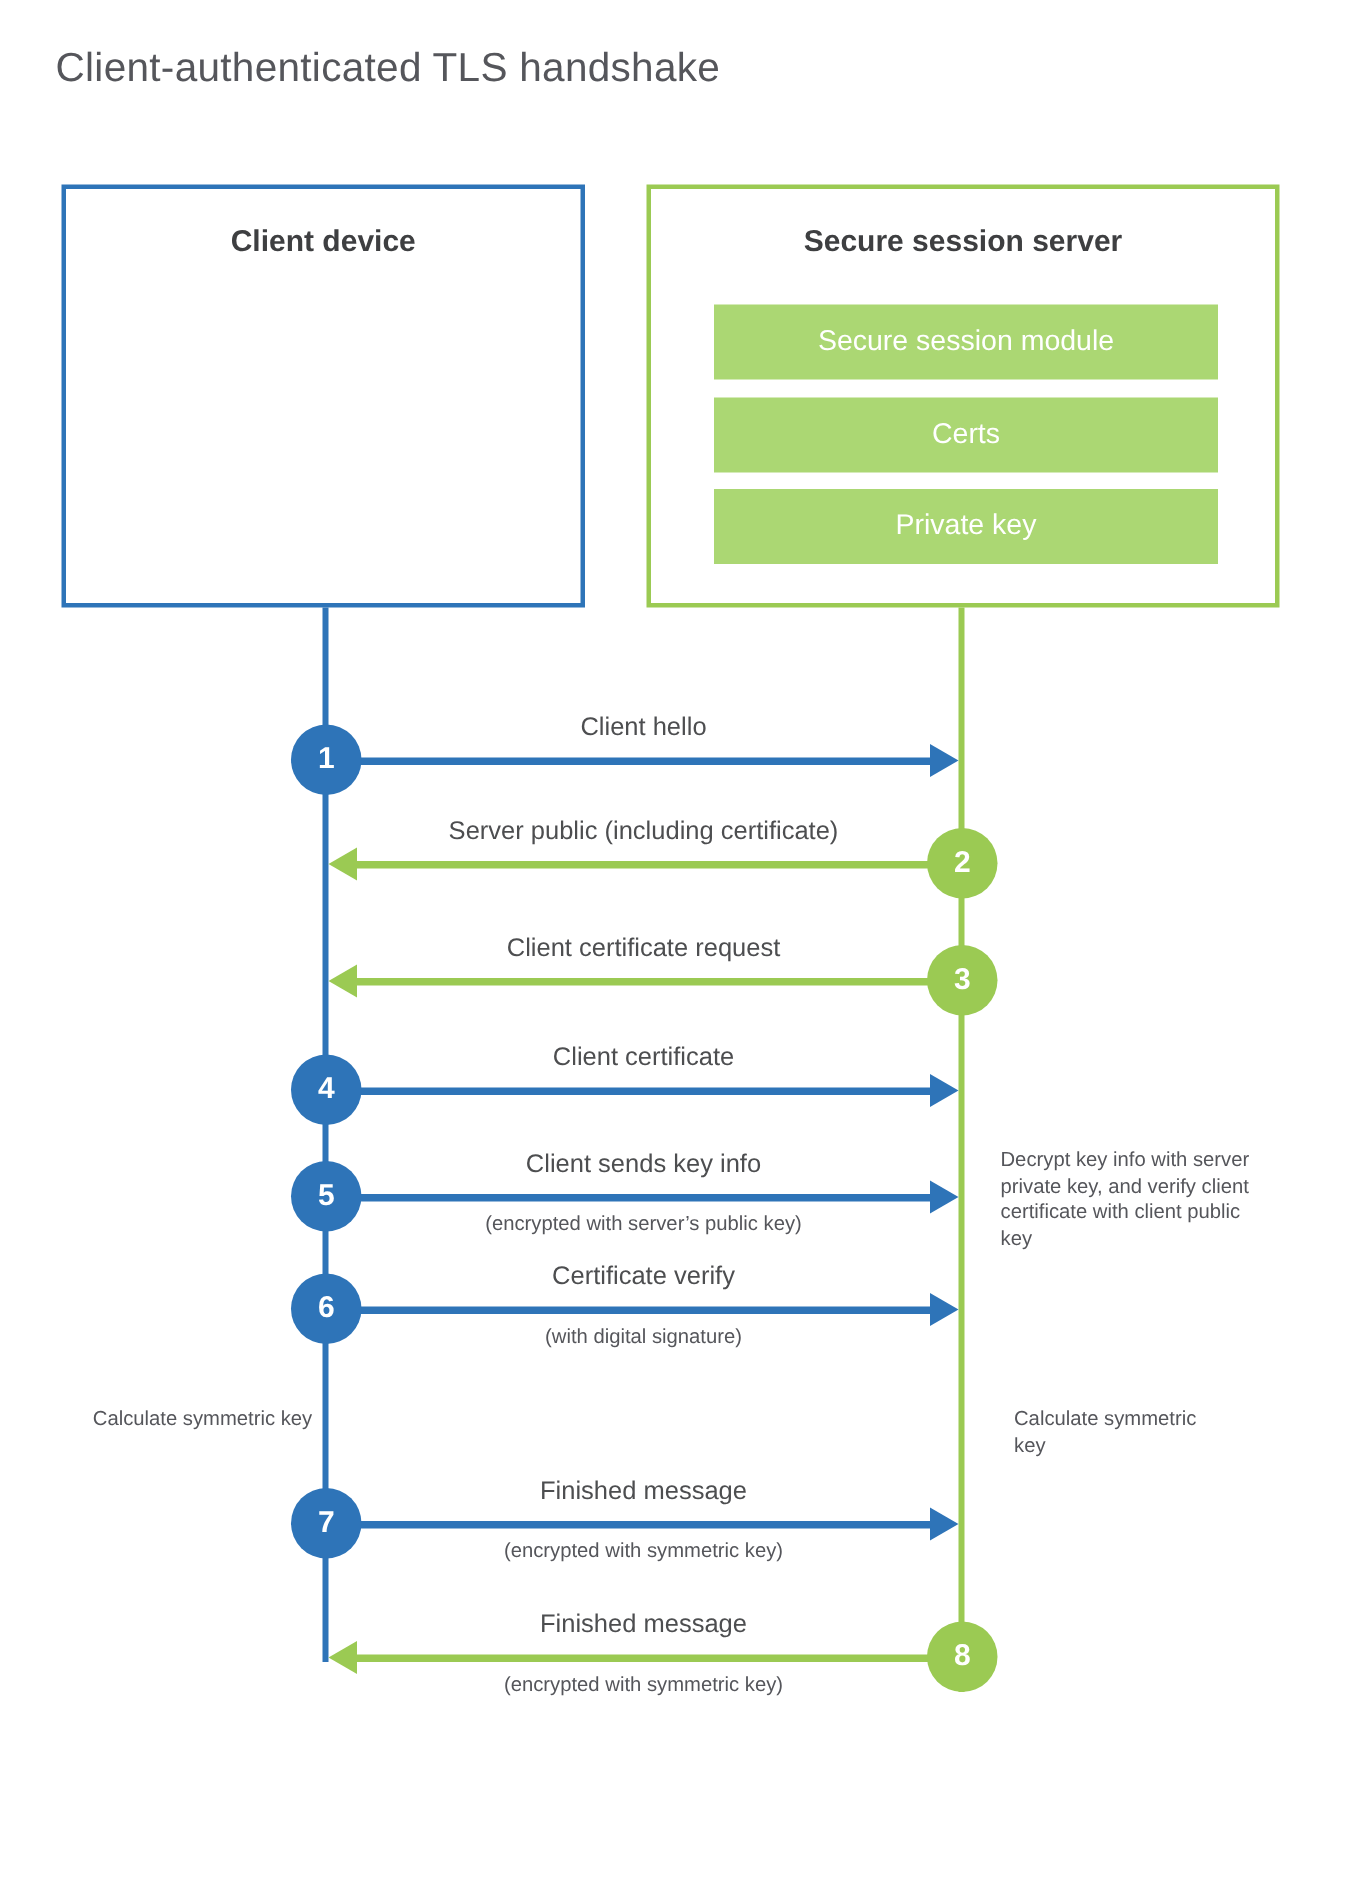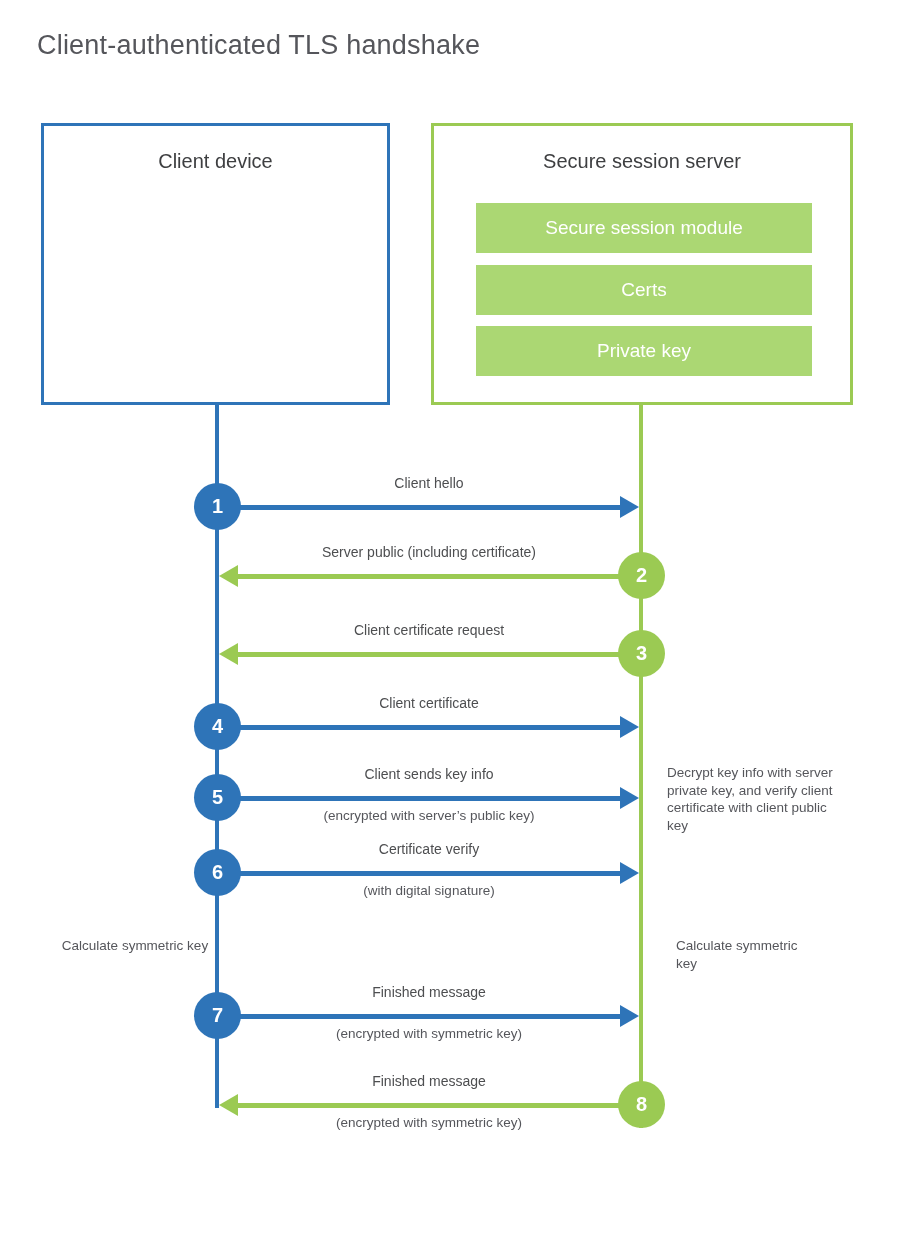--- a/index.html
+++ b/index.html
@@ -14,41 +14,41 @@
   *{box-sizing:border-box;margin:0;padding:0;}
   body{background:#ffffff;font-family:"Liberation Sans", sans-serif;}
   .canvas{position:relative;width:900px;height:1256px;background:#ffffff;overflow:hidden;}
 
   .page-title{position:absolute;left:37px;top:30px;font-size:27px;font-weight:400;color:var(--text-gray);letter-spacing:0.2px;text-align:right;}
 
   
   .actor-box{position:absolute;top:123px;height:282px;background:#fff;}
   .client-box{left:41px;width:349px;border:3px solid var(--blue);}
   .server-box{left:431px;width:422px;border:3px solid var(--green);}
-  .actor-title{margin-top:24px;text-align:center;font-size:20px;font-weight:400;color:var(--text-dark);}
+  .actor-title{margin-top:24px;text-align:center;font-size:20px;font-weight:700;color:var(--text-dark);}
 
   .client-app{position:absolute;left:37px;top:77px;width:275px;height:173px;background:var(--blue-light);
     display:flex;align-items:center;justify-content:center;text-align:center;
     color:#ffffff;font-size:21px;line-height:1.35;padding:0 40px;}
 
   .server-bar{position:absolute;left:42px;width:336px;height:50px;background:var(--green-light);
     display:flex;align-items:center;justify-content:center;color:#ffffff;font-size:19px;}
   .bar-0{top:77px;}
   .bar-1{top:139px;}
   .bar-2{top:200px;}
 
   
   .lifeline{position:absolute;width:4px;}
   .lifeline.blue{left:215px;top:405px;height:703px;background:var(--blue);}
   .lifeline.green{left:639px;top:405px;height:723px;background:var(--green);}
 
   
   .step{position:absolute;left:0;top:0;width:900px;height:0;}
   .step .label{position:absolute;left:217px;width:424px;top:-32px;text-align:center;
-    font-size:14px;color:var(--text-label);}
+    font-size:17px;color:var(--text-label);}
   .step .sub{position:absolute;left:217px;width:424px;top:10px;text-align:center;
     font-size:13.5px;color:var(--text-gray);}
   .step .line{position:absolute;top:-2px;height:5px;}
   .line.to-server{left:219px;width:403px;background:var(--blue);}
   .line.to-client{left:237px;width:402px;background:var(--green);}
   .head{position:absolute;top:-11px;width:0;height:0;border-top:11px solid transparent;border-bottom:11px solid transparent;}
   .head.right{left:620px;border-left:19px solid var(--blue);}
   .head.left{left:219px;border-right:19px solid var(--green);}
   .circle{position:absolute;top:-24px;width:47px;height:47px;border-radius:50%;
     color:#fff;font-size:20px;font-weight:700;display:flex;align-items:center;justify-content:center;}

